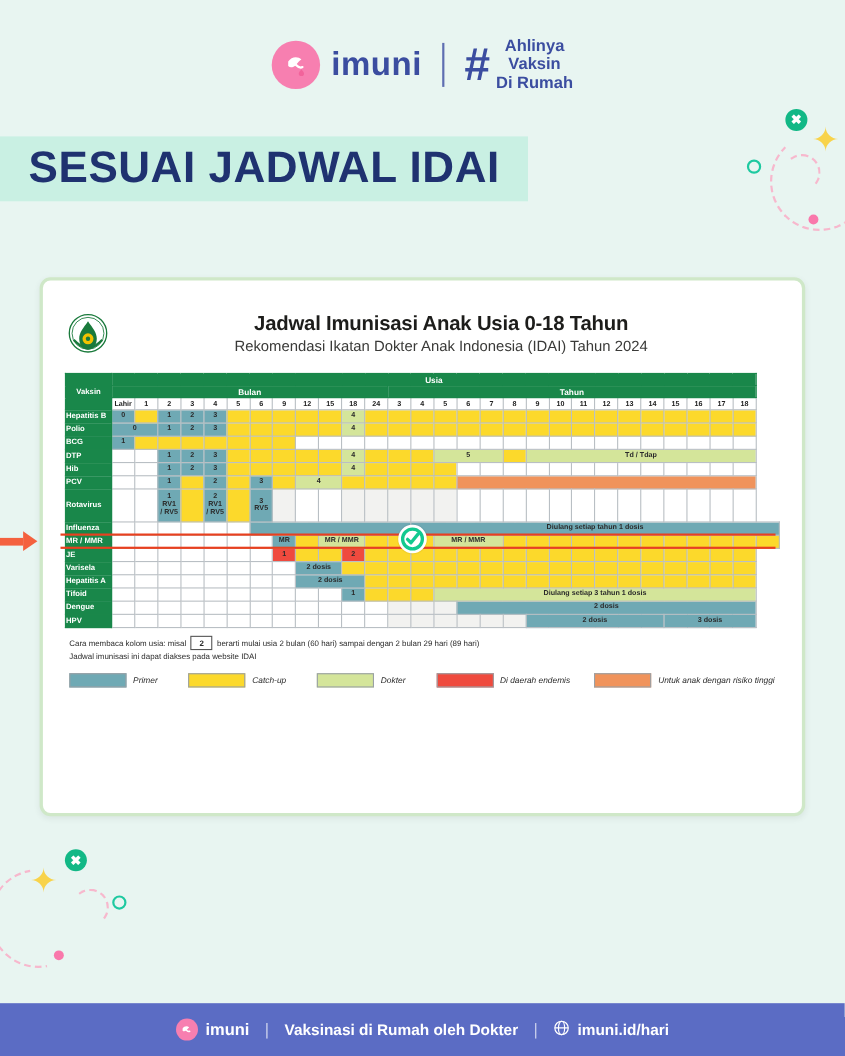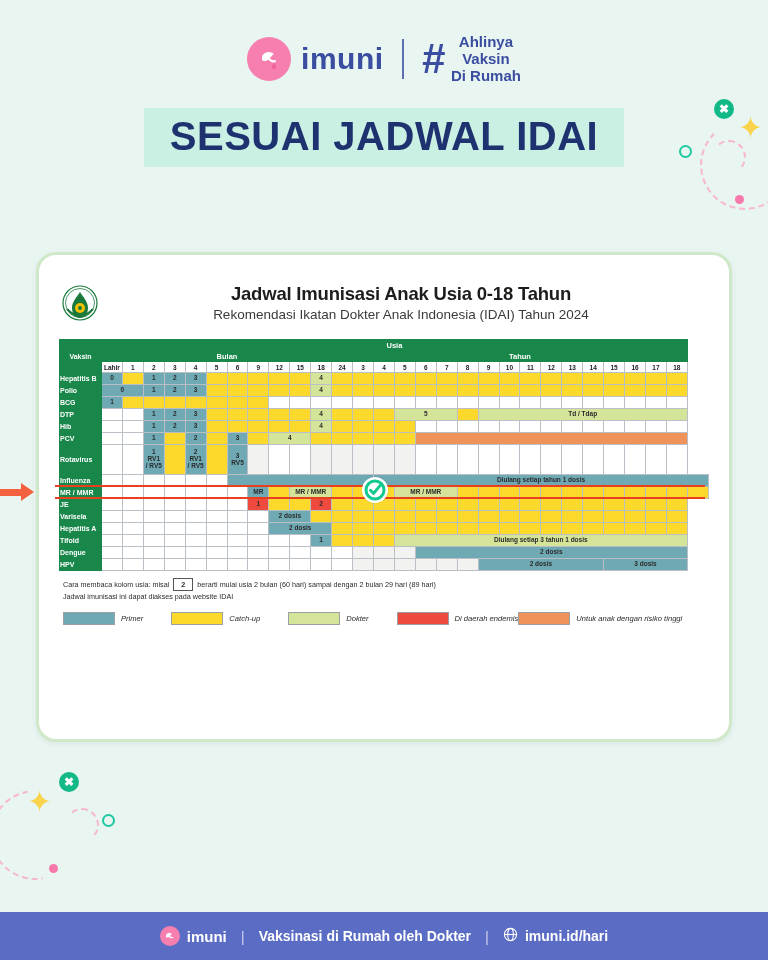--- a/index.html
+++ b/index.html
@@ -37,34 +37,34 @@
     width:44px;height:44px;border-radius:50%;background:#f77fb0;
     display:flex;align-items:center;justify-content:center;
   }
   .brand-name { font-size:30px;font-weight:bold;color:#3b4da0;letter-spacing:.5px; }
   .vline { width:2px;height:40px;background:#4556a6;opacity:.85; }
   .tagline { display:flex; align-items:center; gap:6px; }
   .hash { font-size:42px;font-weight:bold;color:#3b4da0;line-height:.9;font-style:italic;}
   .tagtext { color:#3b4da0;font-weight:bold;font-size:15px;line-height:1.12;text-align:center; }
 
   
-  .title-wrap { text-align:center; margin-top:24px; }
+  .title-wrap { text-align:left; margin-top:40px; }
   .title-banner {
     display:inline-block;
     background:#c9f0e3;
     padding:6px 26px 8px 26px;
   }
   .title-banner span {
     font-size:40px;font-weight:bold;color:#1f3270;letter-spacing:.5px;
   }
 
   
   .card {
     position:absolute; left:36px; top:252px; width:696px; height:490px;
-    background:#ffffff; border-radius:20px; border:3px solid #cfe8c8;
+    background:#ffffff; border-radius:10px; border:3px solid #cfe8c8;
     box-shadow:0 2px 6px rgba(0,0,0,.06);
     padding:14px 16px;
   }
   .card-inner { position:relative; width:100%; height:100%; }
 
   .sched-head { display:flex; align-items:flex-start; gap:10px; padding:14px 0 6px 6px;}
   .idai-logo { width:38px;height:44px;flex:0 0 38px; }
   .sched-titles { flex:1; text-align:center; margin-left:-20px; }
   .sched-title { font-size:18.5px;font-weight:bold;color:#1d1d1b;letter-spacing:-.2px;}
   .sched-sub { font-size:13.5px;color:#3a3a38;margin-top:2px; }
@@ -656,21 +656,21 @@
           <div class="legend-lb">Primer</div>
         </div>
         <div class="legend-item" style="margin-right: 28px;">
           <div class="legend-sw" style="background: rgb(252, 217, 43);"></div>
           <div class="legend-lb">Catch-up</div>
         </div>
         <div class="legend-item" style="margin-right: 28px;">
           <div class="legend-sw" style="background: rgb(212, 229, 154);"></div>
           <div class="legend-lb">Dokter</div>
         </div>
-        <div class="legend-item" style="">
+        <div class="legend-item" style="margin-right: 22px;">
           <div class="legend-sw" style="background: rgb(239, 74, 62);"></div>
           <div class="legend-lb">Di daerah endemis</div>
         </div>
         <div class="legend-item" style="margin-right: 0px;">
           <div class="legend-sw" style="background: rgb(240, 147, 91);"></div>
           <div class="legend-lb">Untuk anak dengan risiko tinggi</div>
         </div>
       </div>
  </div>
 </div>

